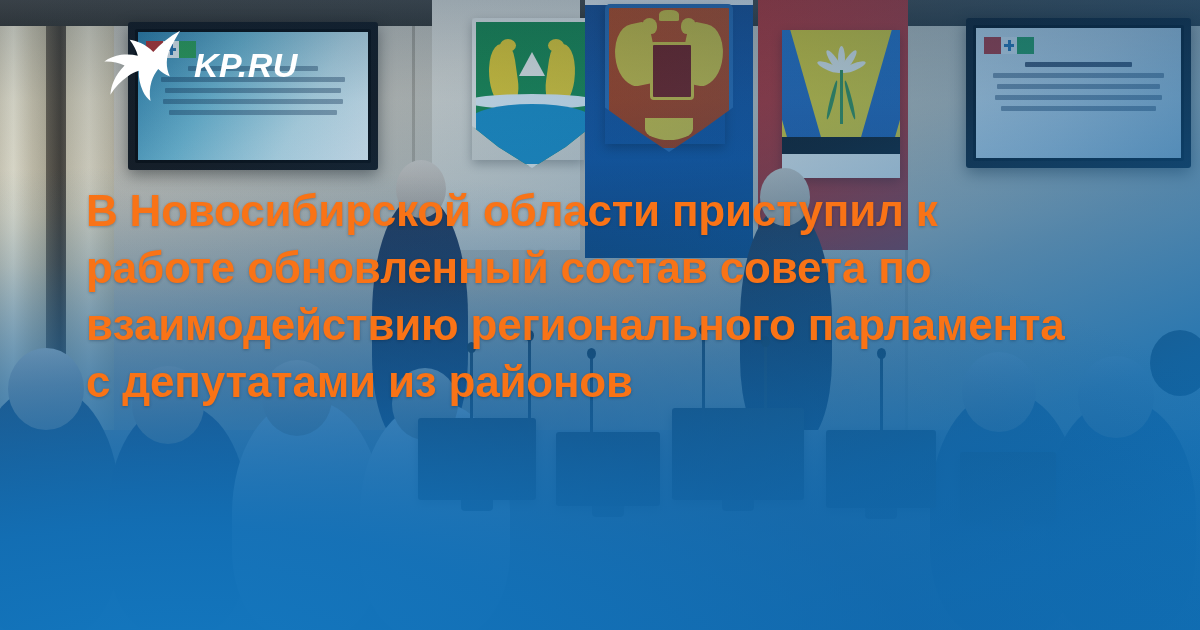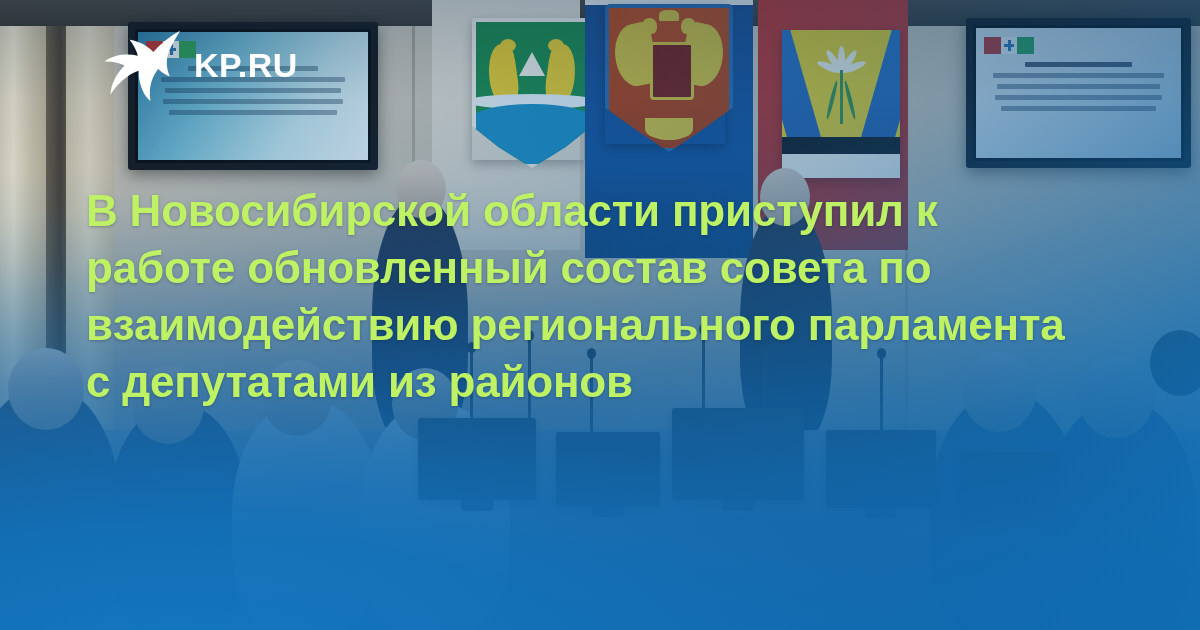--- a/index.html
+++ b/index.html
@@ -206,30 +206,30 @@
     background: linear-gradient(180deg,
       rgba(8,44,78,0.30) 0%,
       rgba(10,58,100,0.10) 16%,
       rgba(12,70,118,0.00) 34%);
   }
 
   
   .content { position: absolute; inset: 0; }
 
   #brand-row { position: absolute; left: 104px; top: 34px; height: 62px;
-    display: flex; align-items: center; }
+    display: flex; align-items: center; font-style: italic; }
   #bird-logo { width: 78px; height: 72px; display: block; }
   #brand-wordmark {
     margin-left: 12px; color: #ffffff; font-size: 34px; font-weight: 700;
     letter-spacing: .5px; line-height: 1;
   }
 
   #headline {
     position: absolute; left: 86px; top: 182px; width: 1010px;
-    margin: 0; color: #bef264;
+    margin: 0; color: #f97316;
     font-size: 44px; font-weight: 700; line-height: 57px;
     letter-spacing: -0.2px;
     text-shadow: 0 1px 3px rgba(5,30,55,.30);
   }
 
   #news-badge { position: absolute; left: 99px; top: 483px; height: 72px;
     display: flex; align-items: center; }
   #badge-circle {
     width: 72px; height: 72px; border-radius: 50%;
     border: 2.5px solid #ffffff; box-sizing: border-box;

